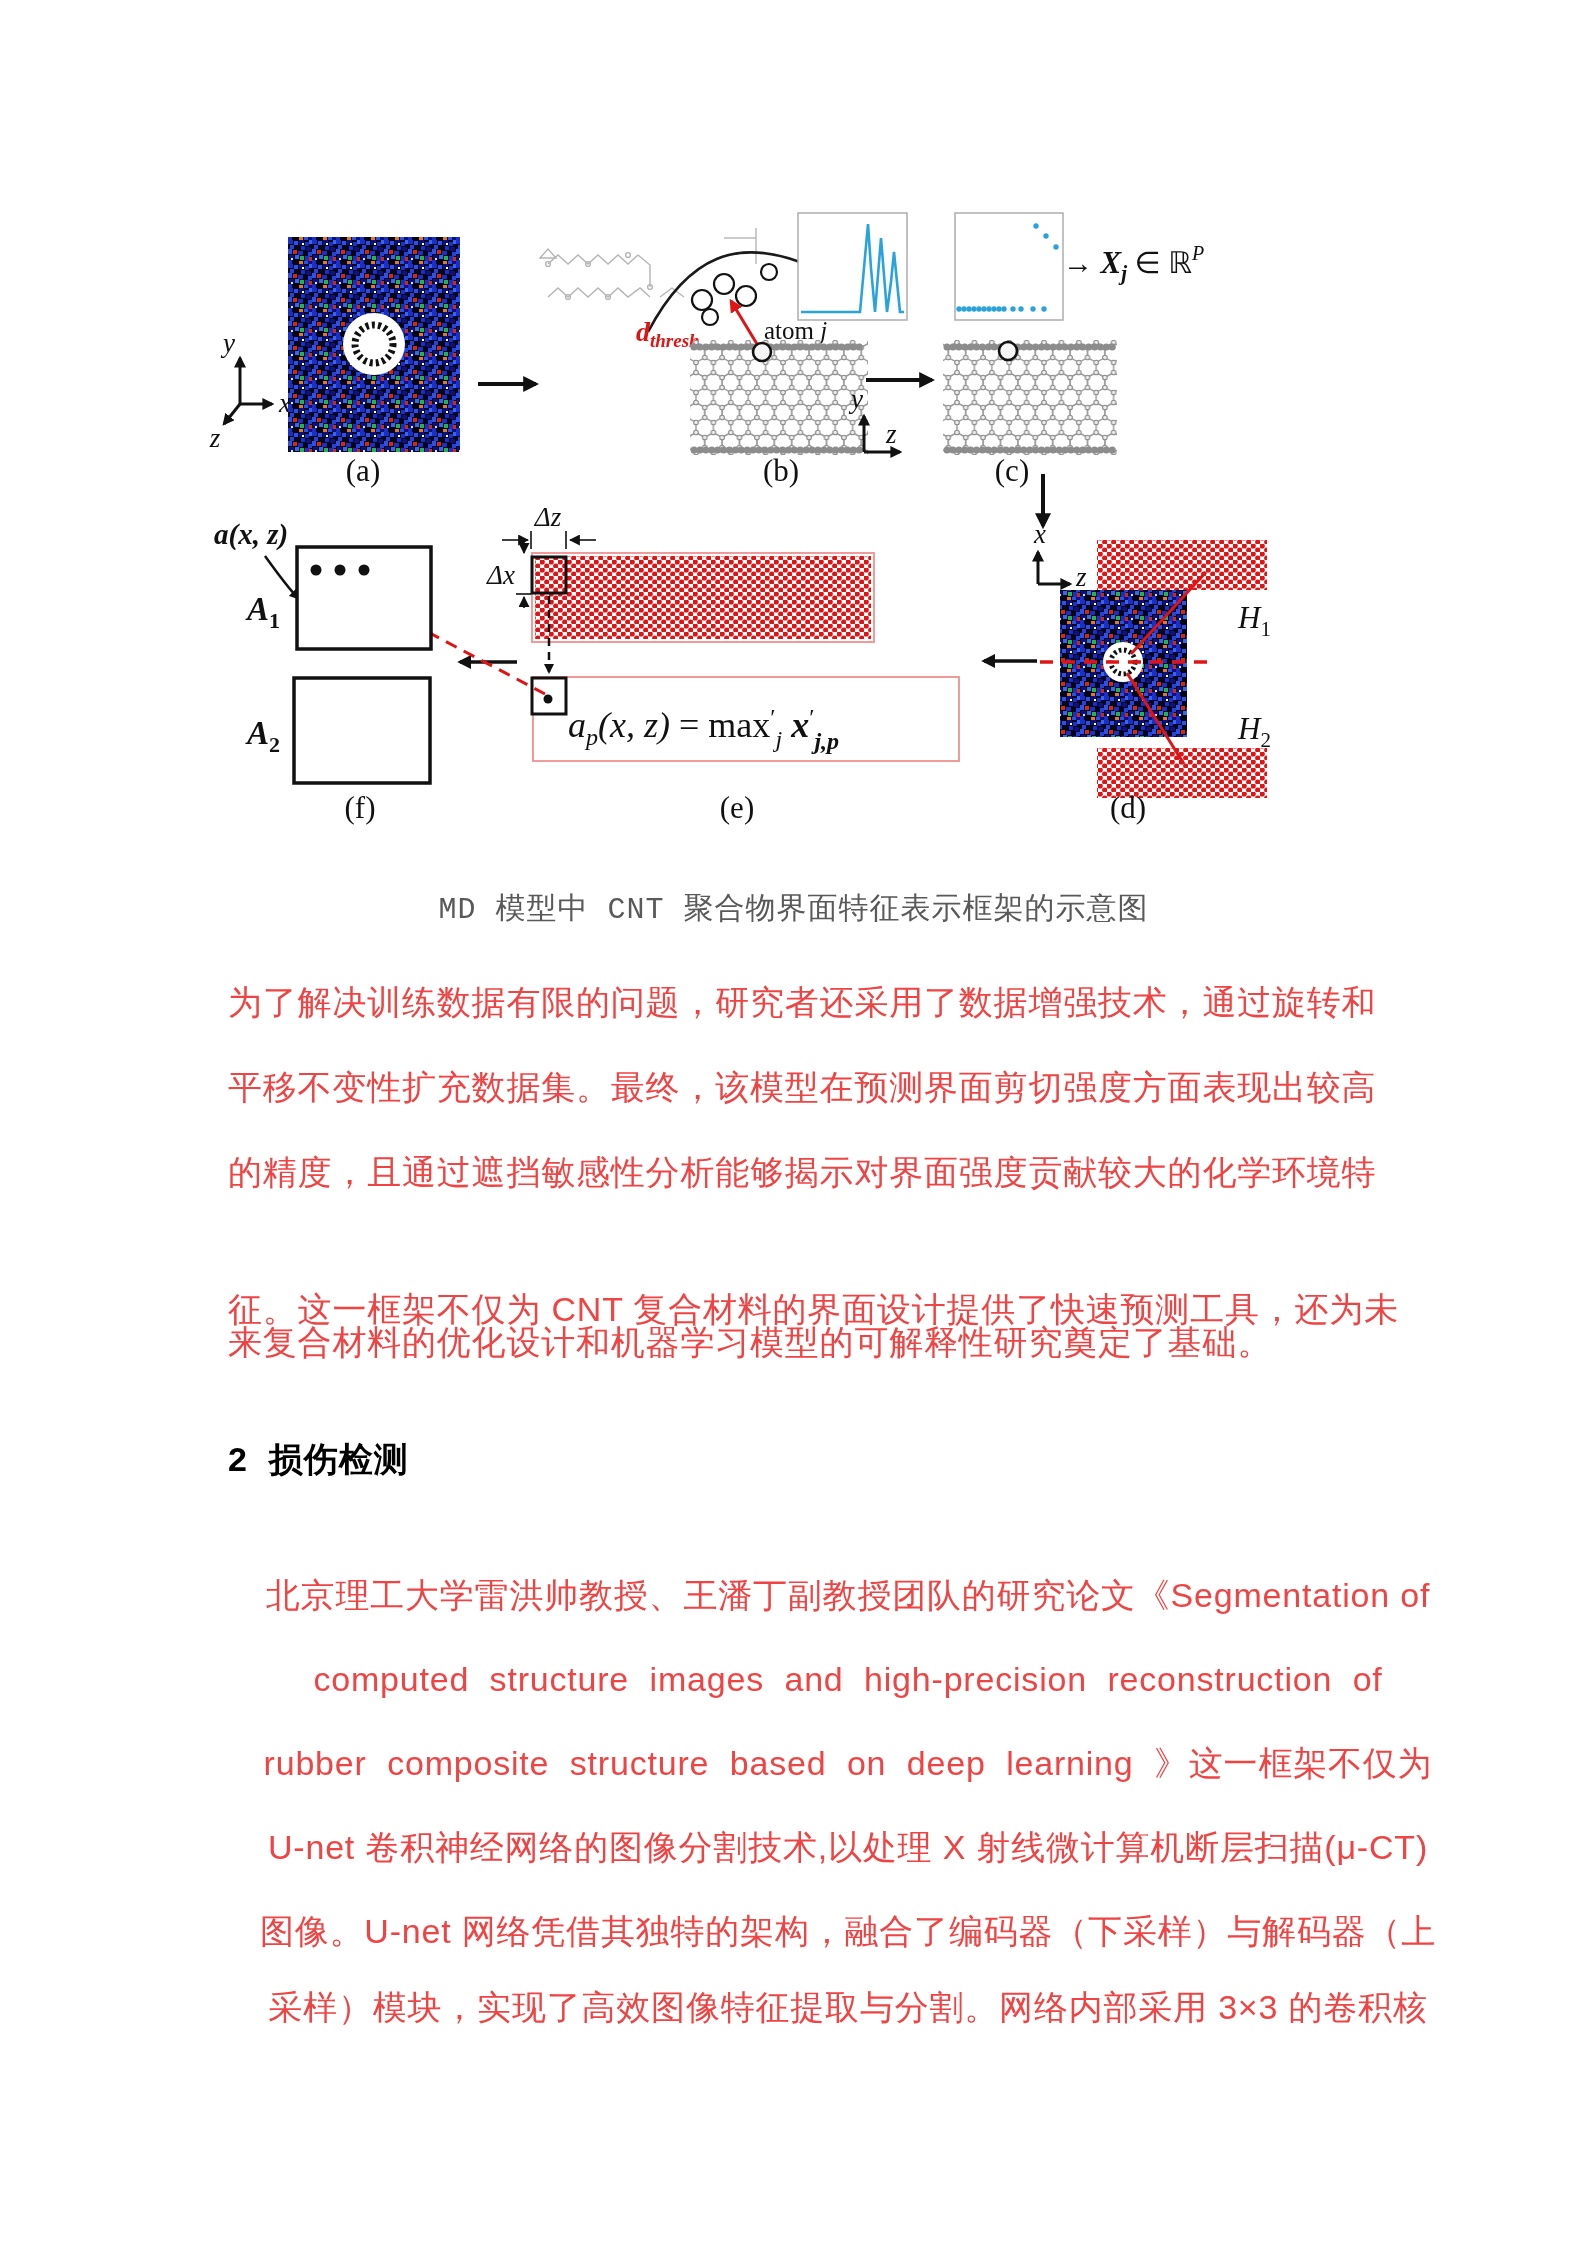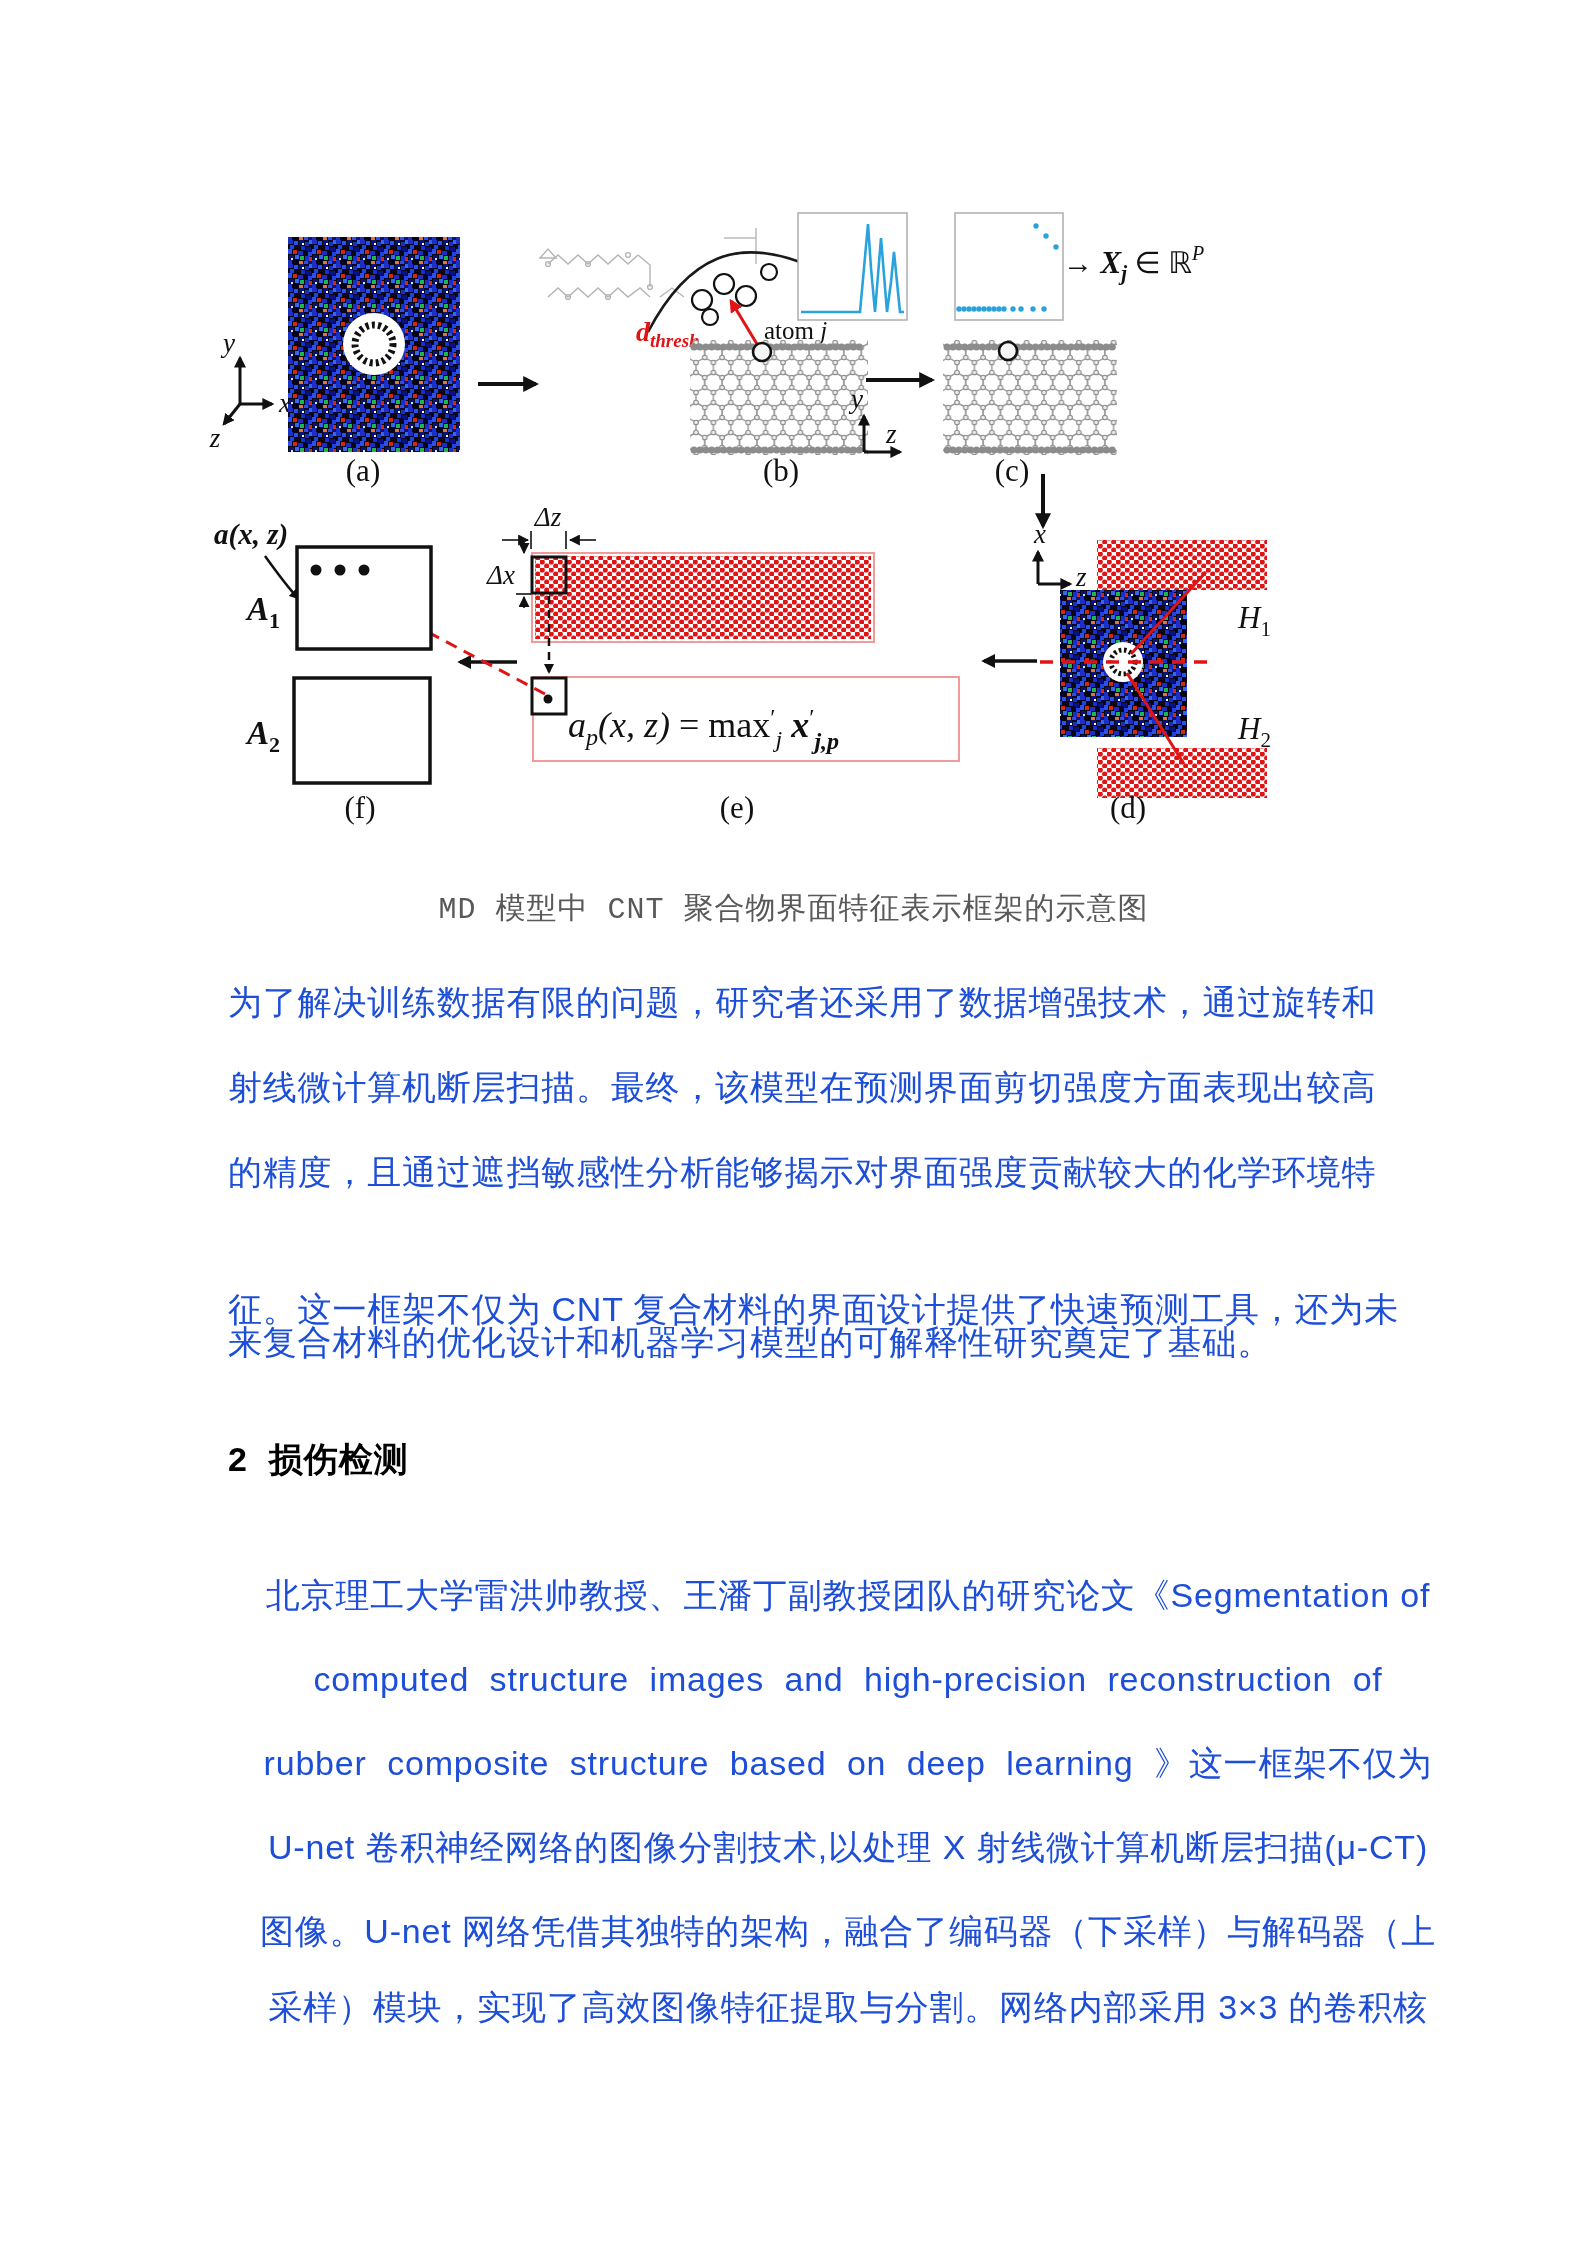--- a/index.html
+++ b/index.html
@@ -1,21 +1,21 @@
 <!DOCTYPE html>
 <html><head>
 <meta charset="utf-8">
 <style>
   html,body{margin:0;padding:0;}
   body{width:1587px;height:2245px;background:#ffffff;position:relative;overflow:hidden;
        font-family:"Liberation Sans",sans-serif;}
   .fig-svg{position:absolute;left:0;top:0;}
   .caption{position:absolute;left:0;top:890px;width:1587px;text-align:center;
            font-size:30px;line-height:40px;color:#595959;letter-spacing:1px;white-space:pre;font-family:Liberation Mono, monospace;}
-  .bodyline{position:absolute;left:228px;width:1240px;font-size:34px;color:#1d4ed8;
+  .bodyline{position:absolute;left:228px;width:1240px;font-size:34px;color:#ef4444;
             white-space:pre;letter-spacing:0.8px;}
   .p1line{height:85px;line-height:85px;}
   .p2line{height:84px;line-height:84px;text-align:center;}
   .heading{position:absolute;left:228px;top:1436px;font-size:34px;font-weight:bold;
            color:#000;white-space:pre;letter-spacing:1px;line-height:46px;text-align:right;}
   svg text{font-family:"Liberation Serif",serif;fill:#111;}
   .it{font-style:italic;}
   .bd{font-weight:bold;}
   .red{fill:#e01414;}
 </style>
@@ -262,21 +262,21 @@
       <tspan class="it bd" font-size="33">A</tspan><tspan class="bd" font-size="22" dy="8">2</tspan>
     </text>
     <text font-size="31" text-anchor="middle" x="360" y="818">(f)</text>
   </g>
 </svg>
 
 <div class="caption">MD 模型中 CNT 聚合物界面特征表示框架的示意图</div>
 
 <div>
   <div class="bodyline p1line" style="top:960px">为了解决训练数据有限的问题，研究者还采用了数据增强技术，通过旋转和</div>
-  <div class="bodyline p1line" style="top:1045px">射线微计算机断层扫描。最终，该模型在预测界面剪切强度方面表现出较高</div>
+  <div class="bodyline p1line" style="top:1045px">平移不变性扩充数据集。最终，该模型在预测界面剪切强度方面表现出较高</div>
   <div class="bodyline p1line" style="top:1130px">的精度，且通过遮挡敏感性分析能够揭示对界面强度贡献较大的化学环境特</div>
   <div class="bodyline p1line" style="top:1267px">征。这一框架不仅为 CNT 复合材料的界面设计提供了快速预测工具，还为未</div>
   <div class="bodyline p1line" style="top:1300px">来复合材料的优化设计和机器学习模型的可解释性研究奠定了基础。</div>
 </div>
 
 <div class="heading">2  损伤检测</div>
 
 <div>
   <div class="bodyline p2line" style="top:1553px">北京理工大学雷洪帅教授、王潘丁副教授团队的研究论文《Segmentation of</div>
   <div class="bodyline p2line" style="top:1637px">computed  structure  images  and  high-precision  reconstruction  of</div>

